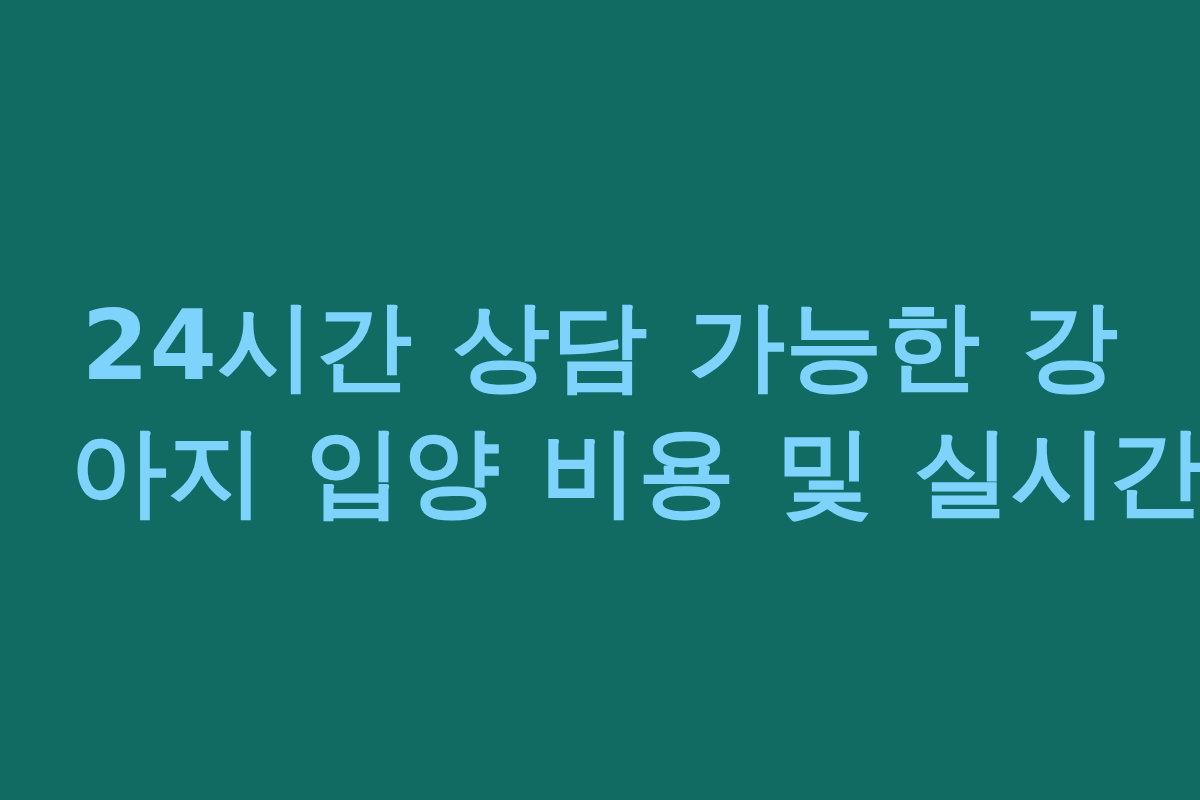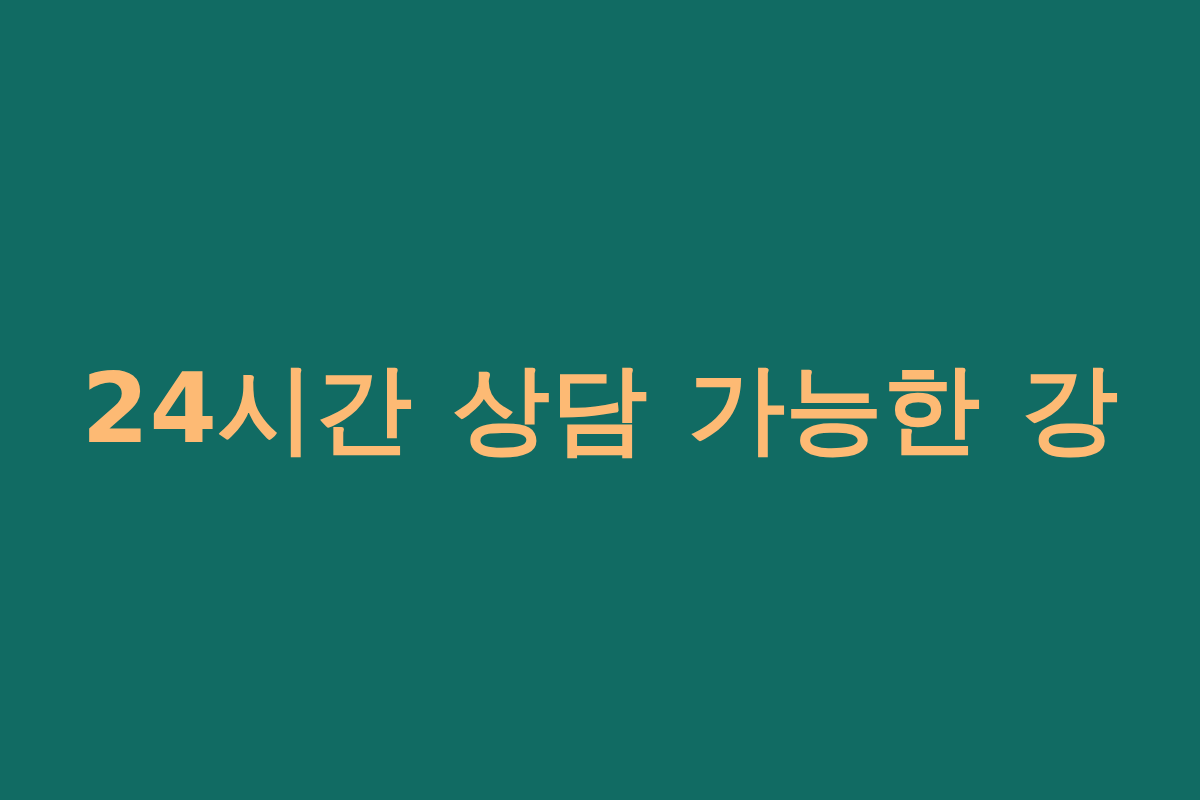--- a/index.html
+++ b/index.html
@@ -50,21 +50,22 @@
   
   #headline .line.short {
     letter-spacing: 1px;
   }
 </style>
 </head>
 <body>
 
 <div id="banner" style="background: rgb(17, 107, 99);">
 
-  <h1 id="headline" style="color: #fdba74; margin-top: 18px;">
+  <h1 id="headline" style="color: #7dd3fc; margin-top: 18px;">
 
     <span class="line">24시간 상담 가능한 강</span>
 
+    <span class="line">아지 입양 비용 및 실시간</span>
 
 
   </h1>
 
 </div>
 
 </body></html>

